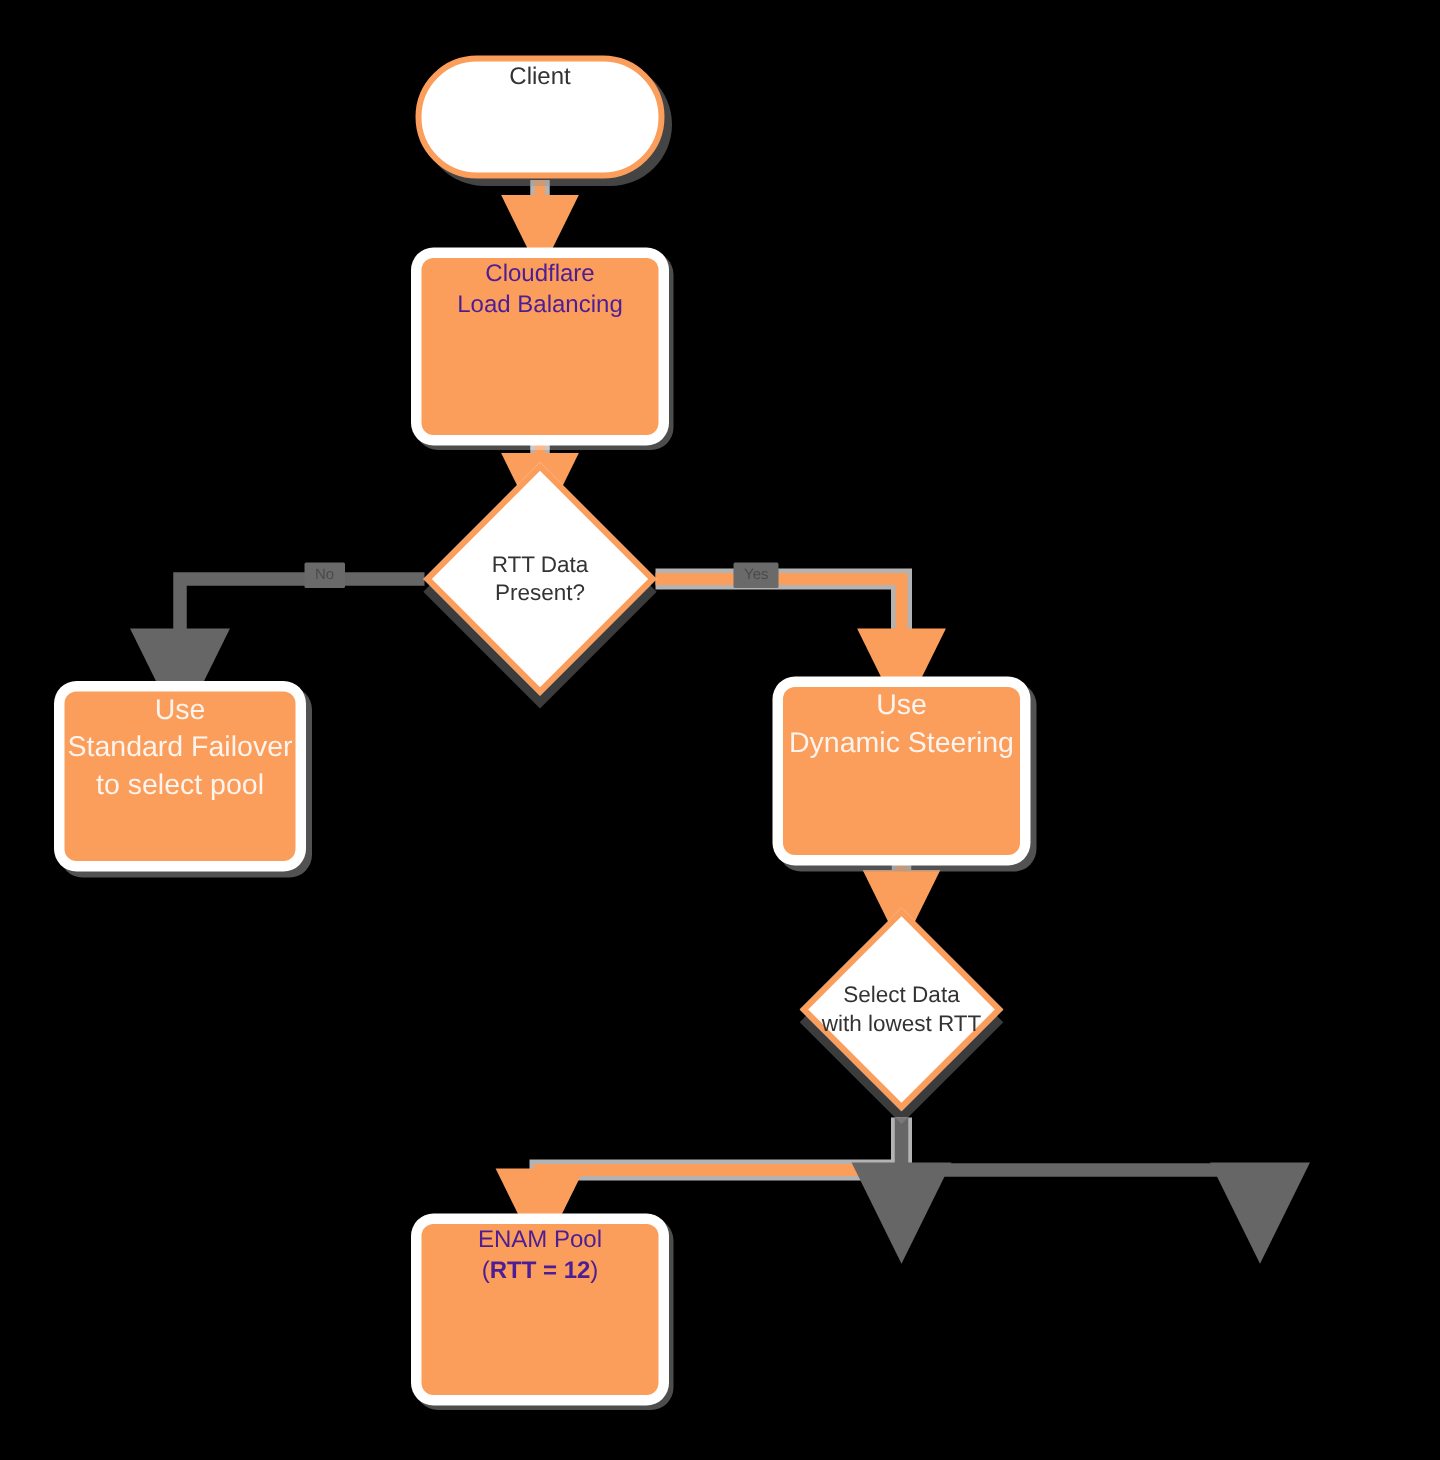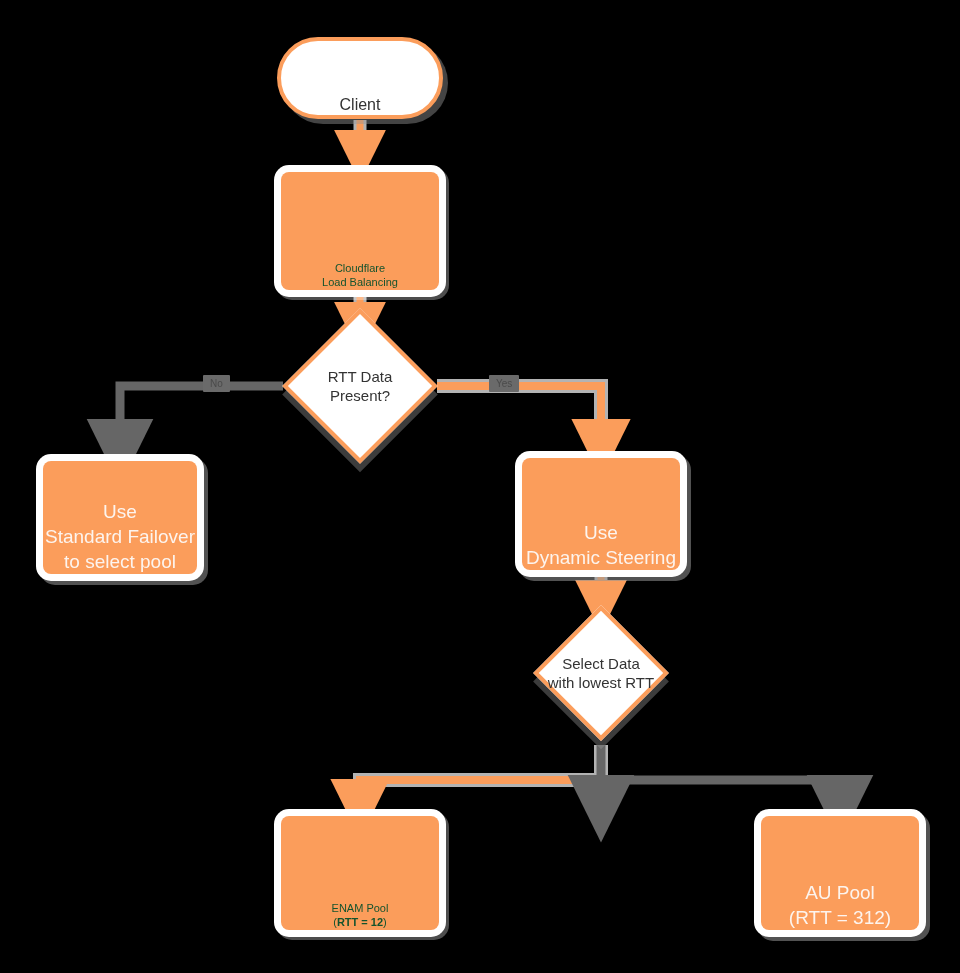--- a/index.html
+++ b/index.html
@@ -21,37 +21,37 @@
     top: 0;
     width: 960px;
     height: 973px;
   }
 
   
   .node {
     position: absolute;
     box-sizing: border-box;
     display: flex;
-    align-items: flex-end;
+    align-items: flex-start;
     justify-content: center;
     text-align: center;
     line-height: 1.32;
     z-index: 5;
   }
   .node .label {
     white-space: pre-line;
     pointer-events: none;
   }
 
   
   .box {
     background: #fb9d5b;
     border-radius: 8px;
-    color: #14532d;
-    font-size: 11px;
+    color: #4c1d95;
+    font-size: 16px;
     box-shadow: 0 0 0 7px #ffffff, 3px 3px 0 7px rgba(255,255,255,0.30);
   }
   .box-plain {
     background: #fb9d5b;
     border-radius: 8px;
     color: #fdf4ee;
     font-size: 19px;
     box-shadow: 0 0 0 7px #ffffff, 4px 4px 0 7px rgba(150,150,150,0.55);
   }
 
@@ -201,17 +201,14 @@
     <div class="diamond-shape"></div>
     <div class="diamond-text" style="left:-52px; width:200px;">Select Data
 with lowest RTT</div>
   </div>
 
   <div class="node box" style="left:281px; top:816px; width:158px; height:114px;">
     <span class="label"><span>ENAM Pool</span><br>(<span class="bold-rtt">RTT = 12</span>)</span>
   </div>
 
 
-  <div class="node box-plain" style="left:761px; top:816px; width:158px; height:114px;">
-    <span class="label"><span>AU Pool</span><br>(<span>RTT = 312</span>)</span>
-  </div>
 
 </div>
 
 </body></html>

